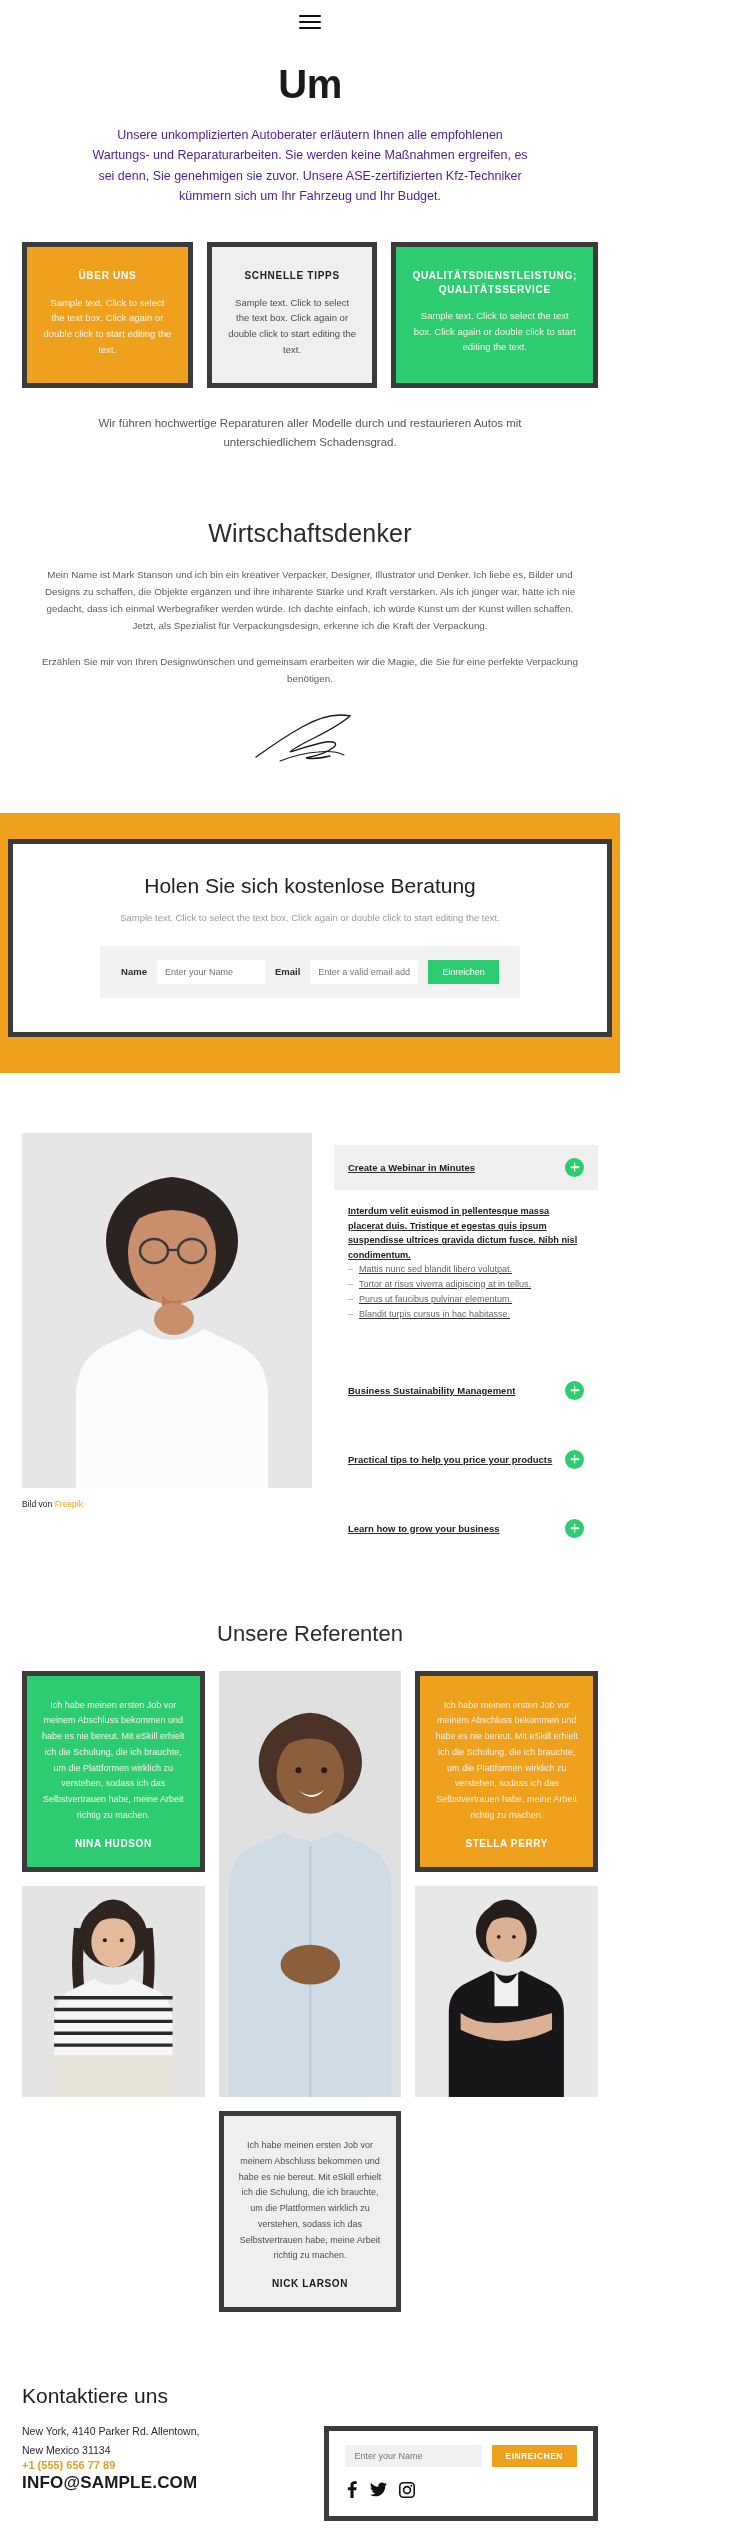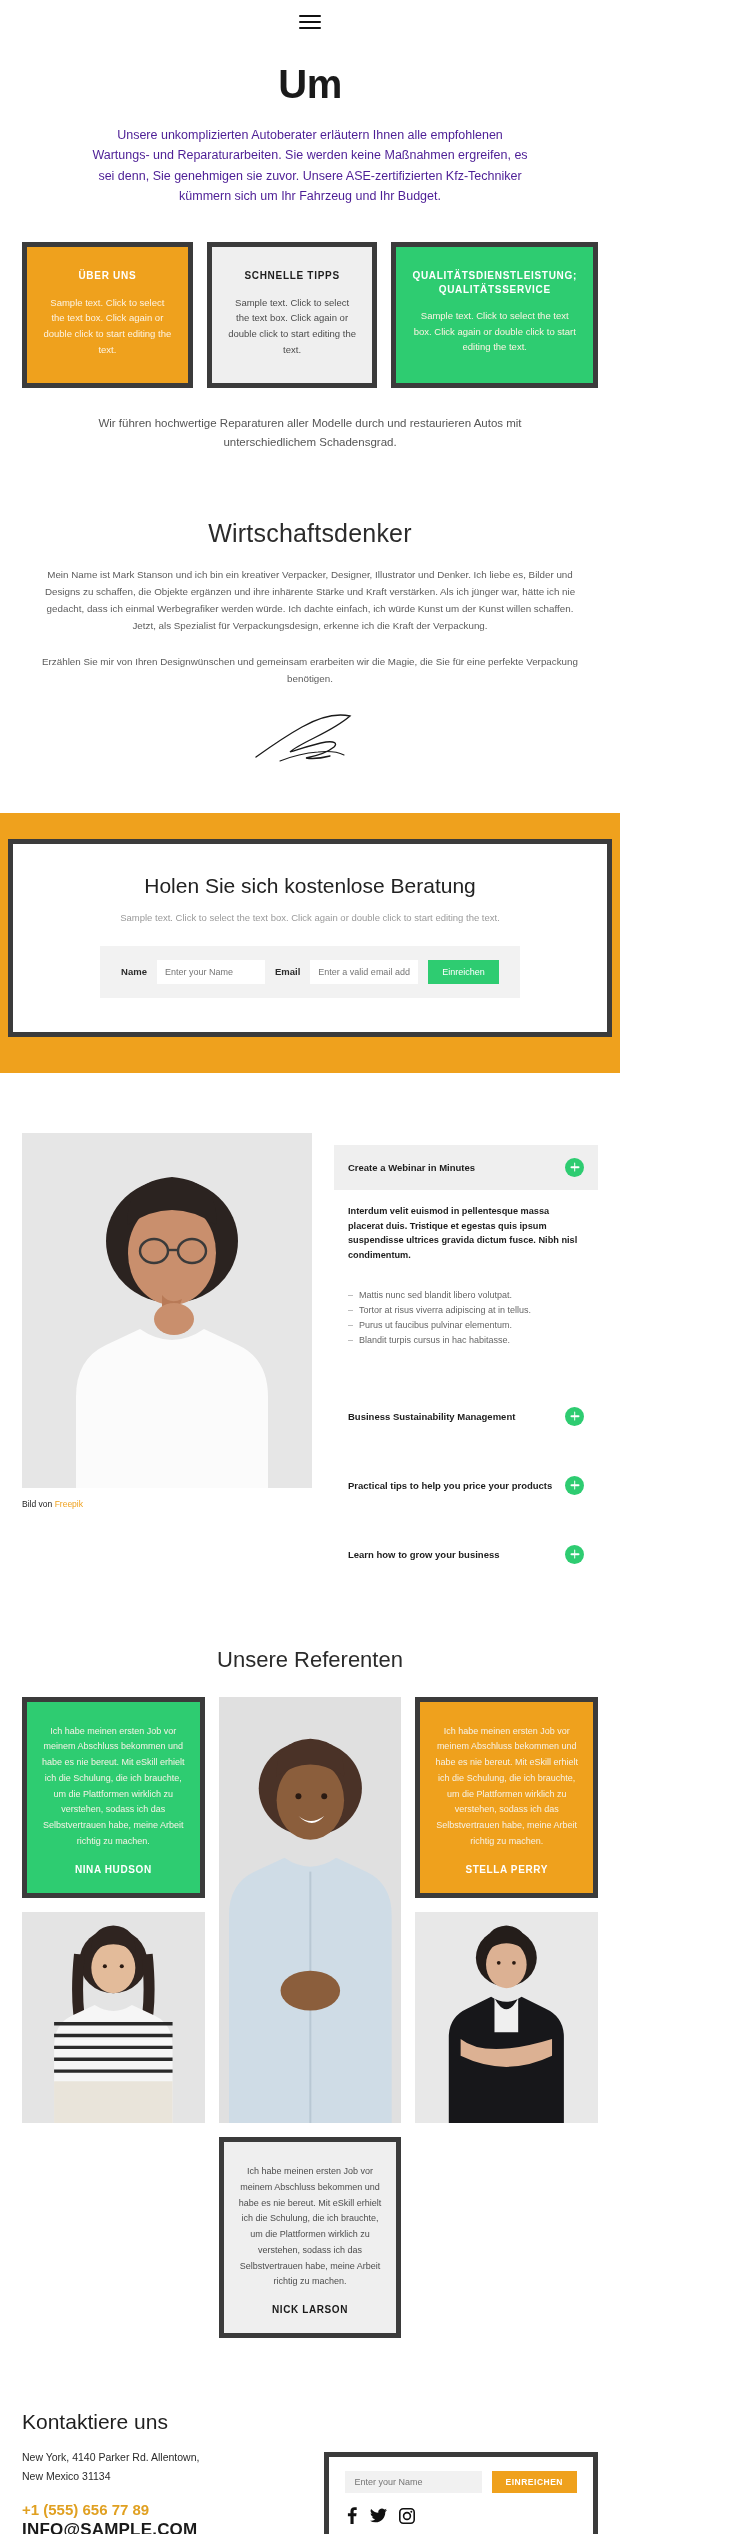--- a/index.html
+++ b/index.html
@@ -81,40 +81,40 @@
   }
 
   
   .feature { display: flex; gap: 22px; padding: 60px 22px 0; }
   .feature .ph-col { width: 290px; }
   .photo {
     width: 100%; height: 355px; background: #e3e3e3; position: relative; overflow: hidden;
   }
   .credit { font-size: 8.5px; color: #222; margin-top: 11px; }
   .credit .lnk { color: #efa11d; }
-  .acc-col { flex: 1; padding-top: 12px; }
+  .acc-col { flex: 1; padding-top: 12px; text-decoration: underline; }
   .acc-head {
     display: flex; align-items: center; justify-content: space-between;
     padding: 13px 14px; cursor: pointer;
   }
   .acc-head.open { background: #efefef; }
   .acc-head h4 { font-size: 9.5px; font-weight: 700; color: #1d1d1d; }
   .plus {
     width: 19px; height: 19px; border-radius: 50%; background: #2ecc71;
     position: relative; flex: none;
   }
   .plus::before, .plus::after {
     content: ""; position: absolute; background: #fff; border-radius: 1px;
     left: 50%; top: 50%; transform: translate(-50%, -50%);
   }
   .plus::before { width: 9px; height: 1.6px; }
   .plus::after  { width: 1.6px; height: 9px; }
   .acc-body { padding: 14px 14px 0; }
   .acc-body .lead { font-size: 9.2px; font-weight: 700; line-height: 1.6; color: #1d1d1d; }
-  .acc-body ul { list-style: none; margin-top: 26px; }
+  .acc-body ul { list-style: none; margin-top: 0; }
   .acc-body li {
     font-size: 9px; line-height: 1.55; color: #666; padding-left: 11px;
     position: relative; margin-bottom: 1px;
   }
   .acc-body li::before { content: "–"; position: absolute; left: 0; color: #999; }
 
   
   .testi-wrap { padding: 70px 22px 0; }
   .testi-wrap h2 { font-size: 22px; font-weight: 400; text-align: center; color: #2b2b2b; margin-bottom: 24px; }
   .testi-grid { display: grid; grid-template-columns: 1fr 1fr 1fr; gap: 14px; }
@@ -135,21 +135,21 @@
   .cell-b { grid-column: 2; grid-row: 1 / span 2; }
   .cell-c { grid-column: 3; grid-row: 1; }
   .cell-d { grid-column: 1; grid-row: 2; }
   .cell-e { grid-column: 3; grid-row: 2; }
 
   
   .contact { display: flex; padding: 72px 22px 0; position: relative; }
   .contact-left { width: 330px; }
   .contact-left h2 { font-size: 21px; font-weight: 400; color: #1f1f1f; }
   .contact-left .addr { font-size: 10.5px; line-height: 1.75; color: #2b2b2b; margin-top: 14px; }
-  .contact-left .phone { font-size: 15px; font-weight: 700; color: #e0a021; margin-top: 16px; }
+  .contact-left .phone { font-size: 11px; font-weight: 700; color: #e0a021; }
   .contact-left .mail { font-size: 17px; font-weight: 700; color: #1a1a1a; margin-top: 2px; letter-spacing: .2px; }
   .contact-right { flex: 1; border: 5px solid #3b3b3b; background: #fff; padding: 14px 16px 18px; margin-top: 42px; }
   .mini-row { display: flex; gap: 10px; align-items: stretch; }
   .mini-row input {
     flex: 1; border: none; background: #f1f1f1; height: 22px;
     padding: 0 10px; font-size: 9px; color: #888;
     font-family: "Liberation Sans", sans-serif;
   }
   .mini-row button {
     border: none; background: #efa11d; color: #fff; height: 22px; padding: 0 14px;

